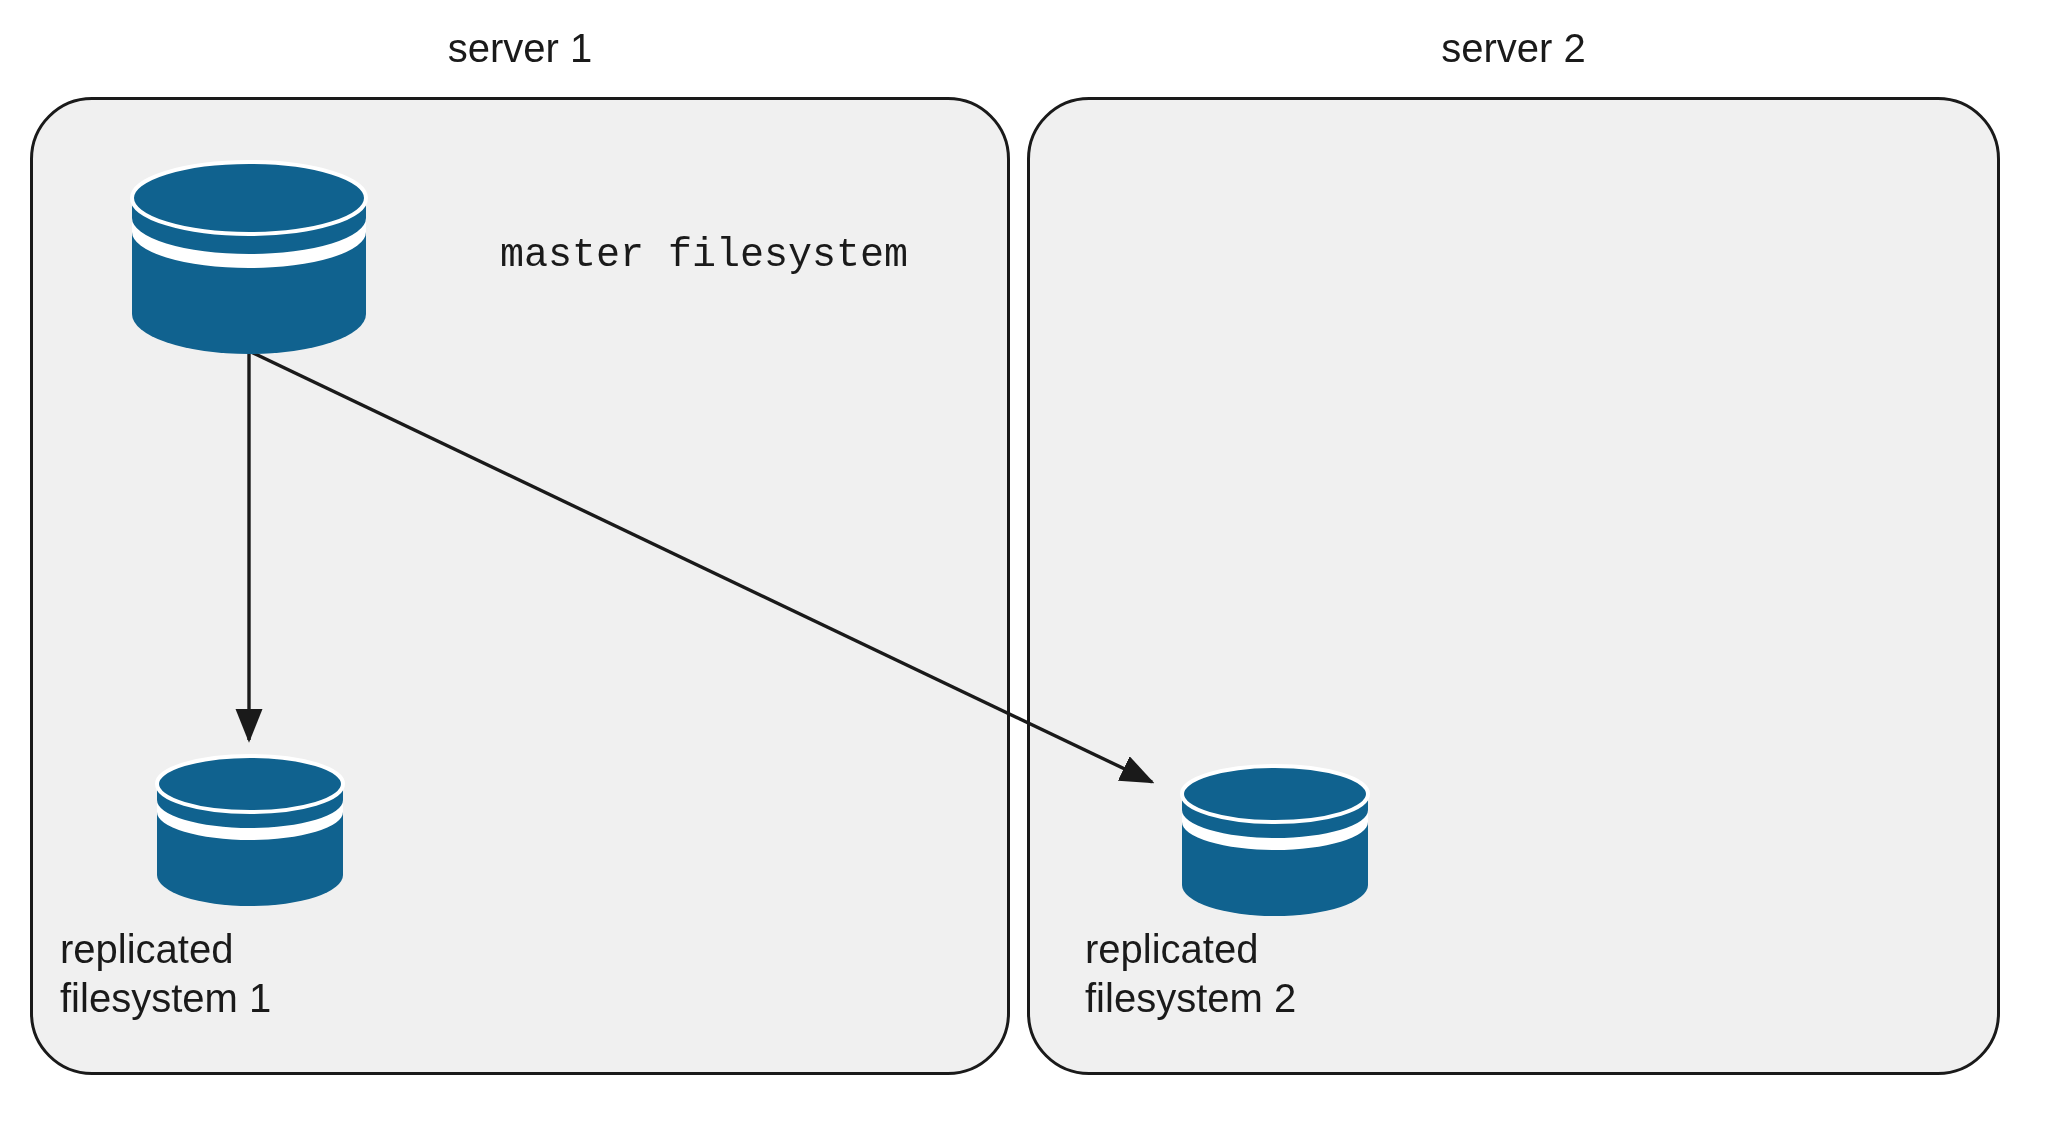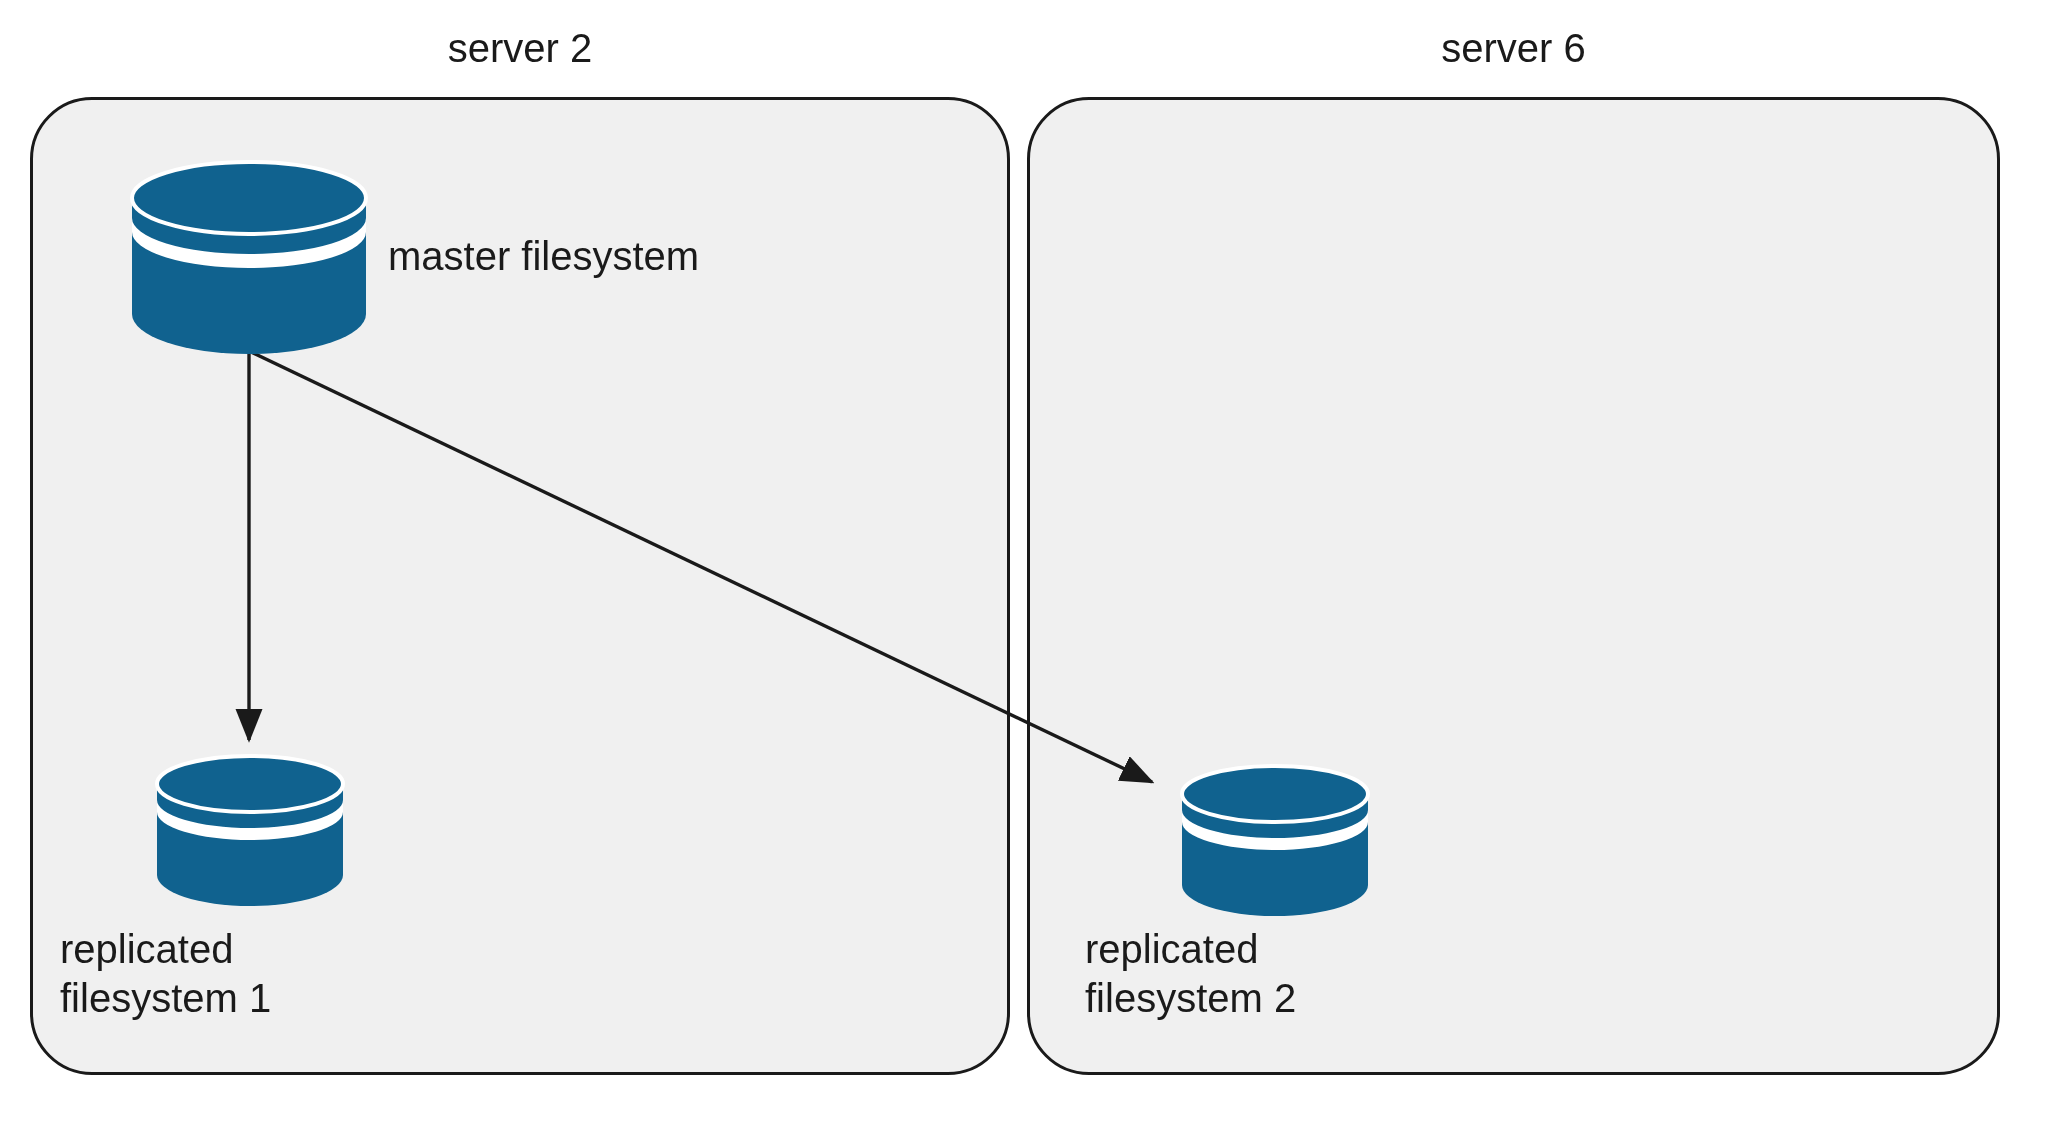--- a/index.html
+++ b/index.html
@@ -46,44 +46,44 @@
 
   .node-label {
     position: absolute;
     font-size: 40px;
     color: #1a1a1a;
     line-height: 1.22;
     white-space: pre-line;
     color: #1a1a1a;
   }
   .node-label.centered { text-align: left; }
-  .node-label.left { text-align: left; }
+  .node-label.left { text-align: right; font-family: Liberation Mono, monospace; }
 
   #master-label   { left: 388px;  top: 232px;  width: 520px; }
   #rep1-label     { left: 60px;   top: 925px;  width: 380px; }
   #rep2-label     { left: 1085px; top: 925px;  width: 380px; }
 
   #edges {
     position: absolute;
     left: 0; top: 0;
     width: 2048px;
     height: 1133px;
     pointer-events: none;
   }
 </style>
 </head>
 <body>
 
 <div id="canvas">
 
-  <div class="server-title" id="server1-title">server 2</div>
+  <div class="server-title" id="server1-title">server 1</div>
 
   <div class="server-box" id="server1-box"></div>
 
-  <div class="server-title" id="server2-title">server 6</div>
+  <div class="server-title" id="server2-title">server 2</div>
 
   <div class="server-box" id="server2-box"></div>
 
   <svg id="edges" viewBox="0 0 2048 1133" xmlns="http://www.w3.org/2000/svg">
     <defs>
       <marker id="arrowhead" markerWidth="10" markerHeight="8" refX="9.2" refY="4" orient="auto" markerUnits="strokeWidth">
         <path d="M0,0 L10,4 L0,8 z" fill="#1a1a1a"></path>
       </marker>
     </defs>
 

